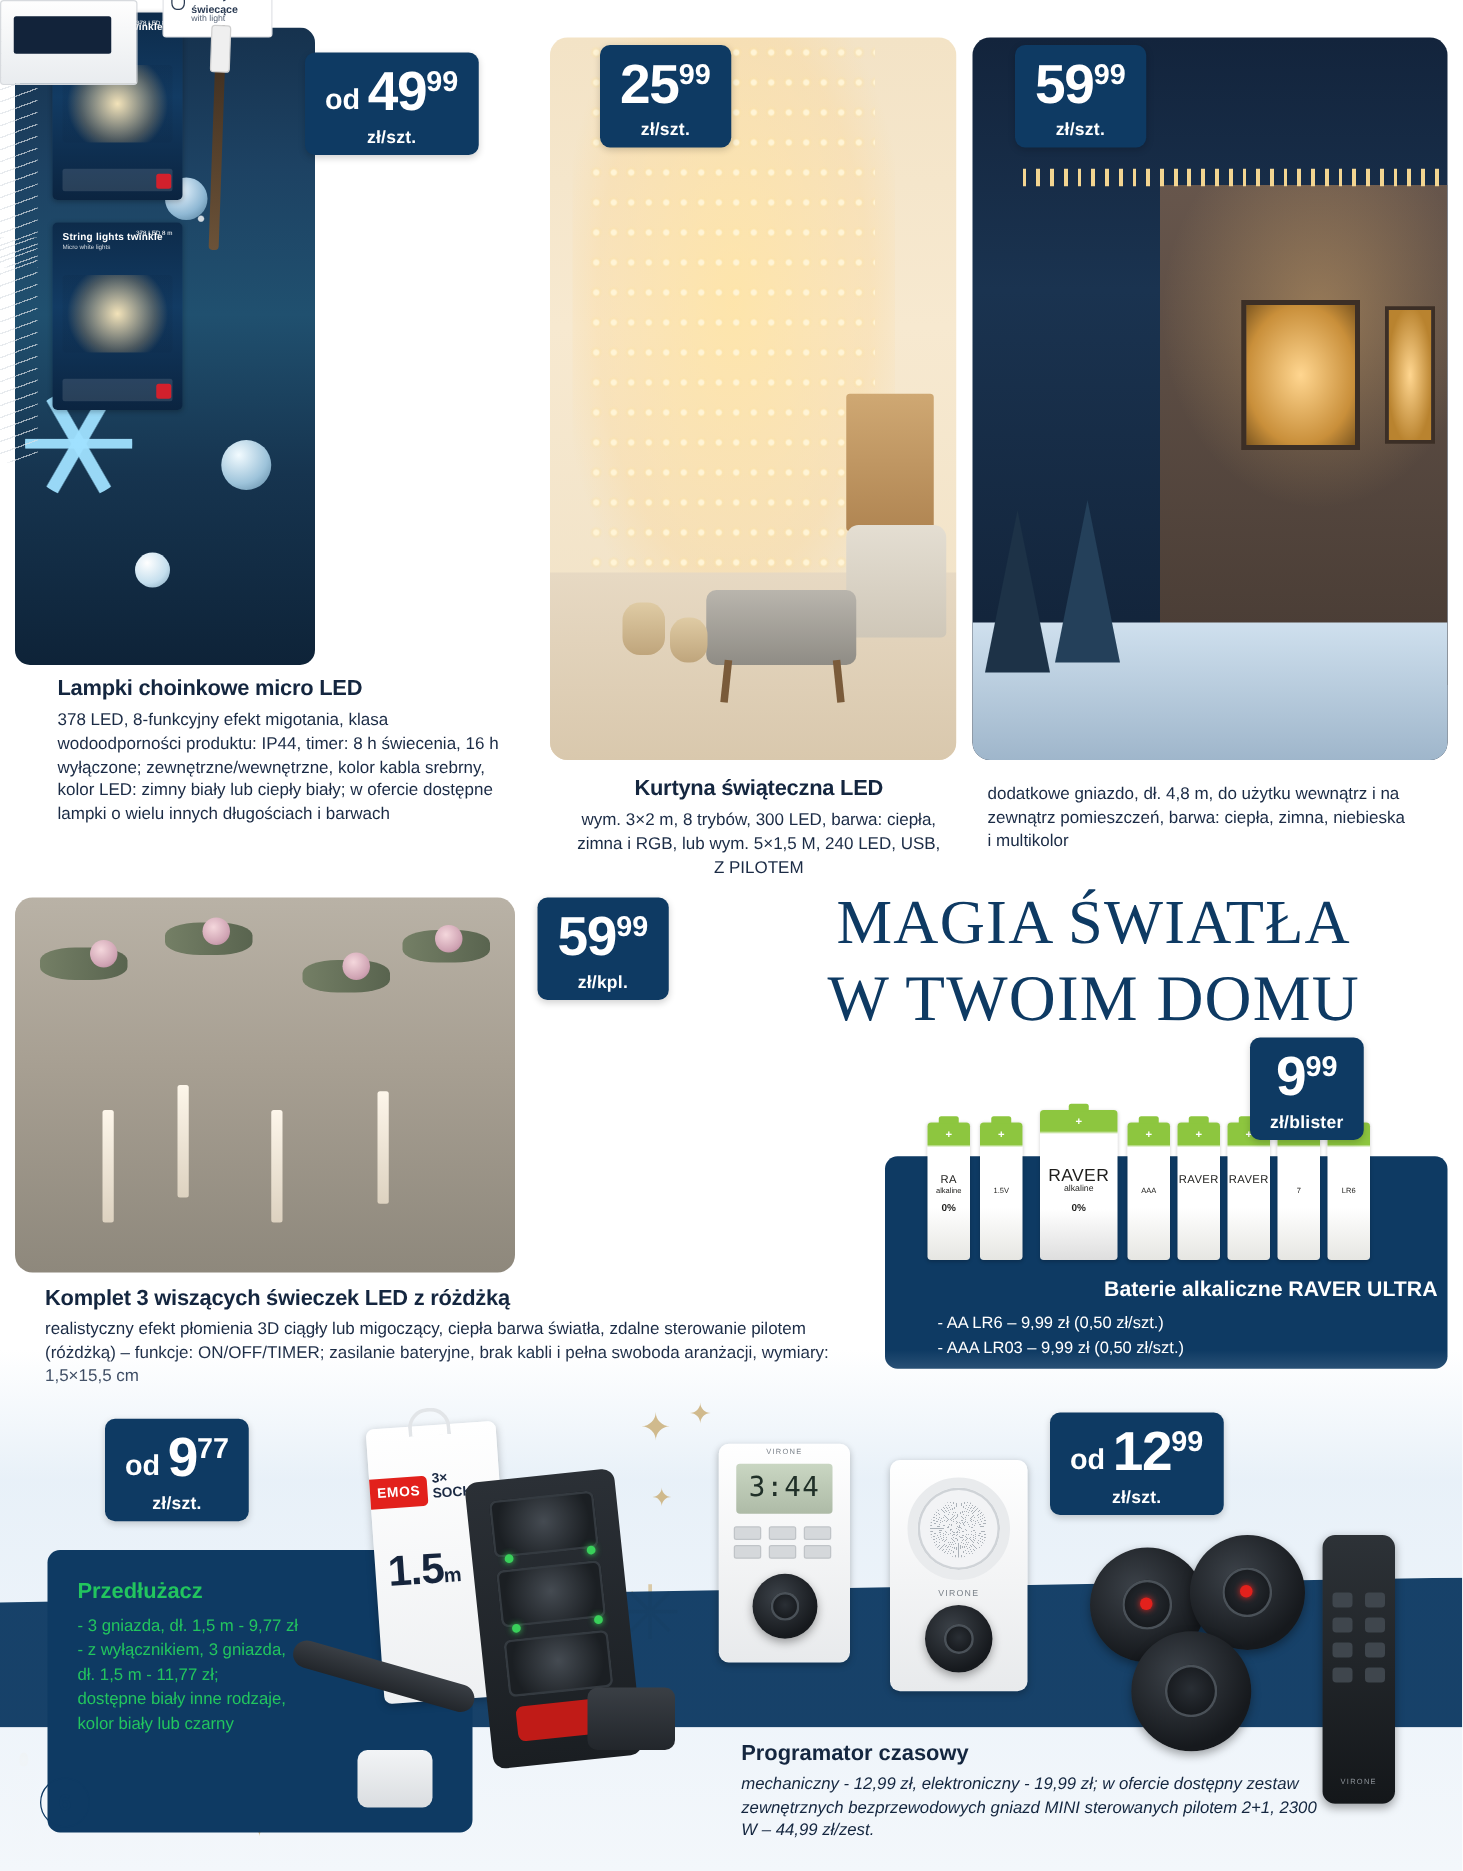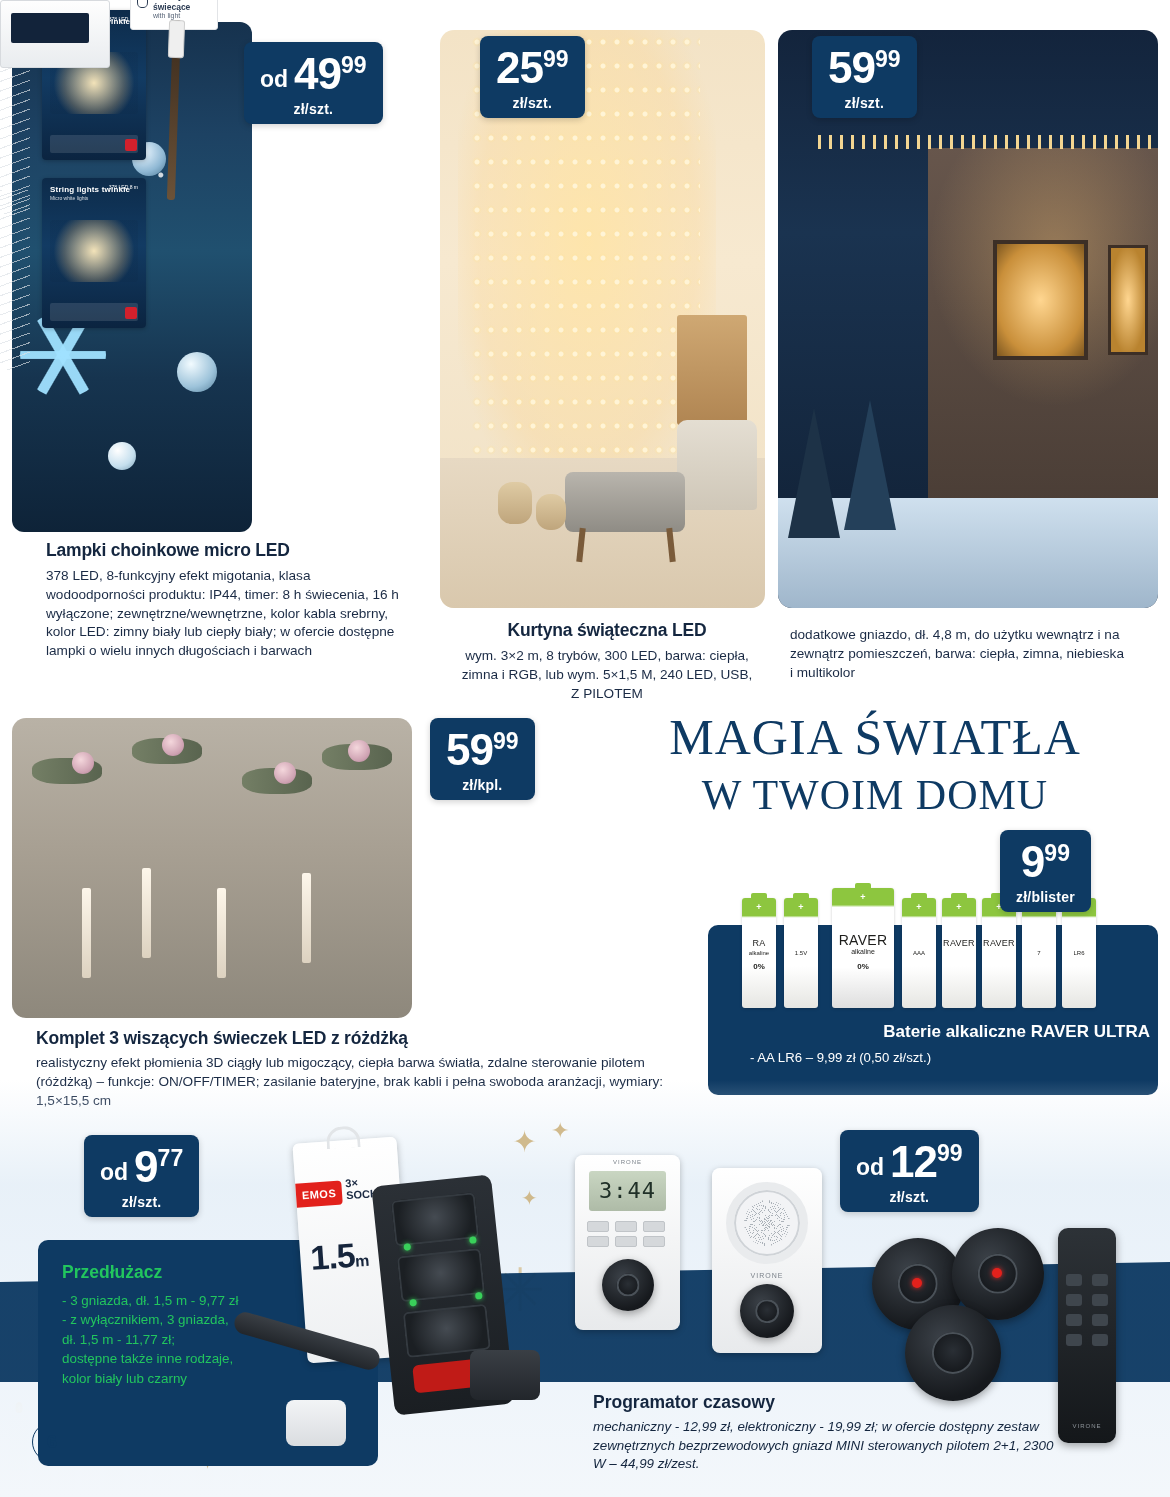--- a/index.html
+++ b/index.html
@@ -271,21 +271,21 @@
   .battery.big .sub { top:60px; font-size:7px; }
 
   
   #magia {
     position:absolute; left:645px; top:712px; width:460px;
     text-align:center; color:#0e3a63;
     font-family:"Liberation Serif", serif;
     line-height:1.0;
   }
   #magia .l1 { font-size:50px; letter-spacing:1px; }
-  #magia .l2 { font-size:42px; letter-spacing:1px; margin-top:12px; }
+  #magia .l2 { font-size:52px; letter-spacing:1px; margin-top:12px; }
 
   
   #ext-panel {
     position:absolute; left:38px; top:1240px; width:340px; height:226px;
     background:#0e3a63; border-radius:10px; color:#22c55e; padding:22px 24px;
   }
   #ext-panel .h { font-size:17.5px; font-weight:700; margin-bottom:8px; }
   #ext-panel ul { margin:0; padding:0; list-style:none; font-size:13.4px; line-height:1.45; }
 
   
@@ -605,20 +605,21 @@
       <span class="int">9</span>
       <span class="dec">99</span>
     </div>
     <div class="unit">zł/blister</div>
   </div>
 
   <div id="battery-text">
     <div class="t">Baterie alkaliczne RAVER ULTRA</div>
     <ul>
       <li>- AA LR6 – 9,99 zł (0,50 zł/szt.)</li>
+      <li>- AAA LR03 – 9,99 zł (0,50 zł/szt.)</li>
     </ul>
   </div>
 
   <div id="snowbg"></div>
 
   <div class="sparkle" style="left:128px; top:1430px;">✦</div>
   <div class="sparkle" style="left:176px; top:1408px; font-size:34px;">✦</div>
   <div class="sparkle" style="left:200px; top:1452px; font-size:18px;">✦</div>
   <div class="sparkle" style="left:512px; top:1124px; font-size:30px;">✦</div>
   <div class="sparkle" style="left:551px; top:1118px; font-size:22px;">✦</div>
@@ -644,21 +645,21 @@
     </div>
     <div class="unit">zł/szt.</div>
   </div>
 
   <div id="ext-panel">
     <div class="h">Przedłużacz</div>
     <ul>
       <li>- 3 gniazda, dł. 1,5 m - 9,77 zł</li>
       <li>- z wyłącznikiem, 3 gniazda,</li>
       <li>  dł. 1,5 m - 11,77 zł;</li>
-      <li>dostępne także inne rodzaje,</li>
+      <li>dostępne biały inne rodzaje,</li>
       <li>kolor biały lub czarny</li>
     </ul>
   </div>
 
   <div class="emos-card">
     <div class="hook"></div>
     <div class="red">EMOS</div>
     <div class="sock3">
       <span>3×</span><br>
       <span>SOCKET</span>

